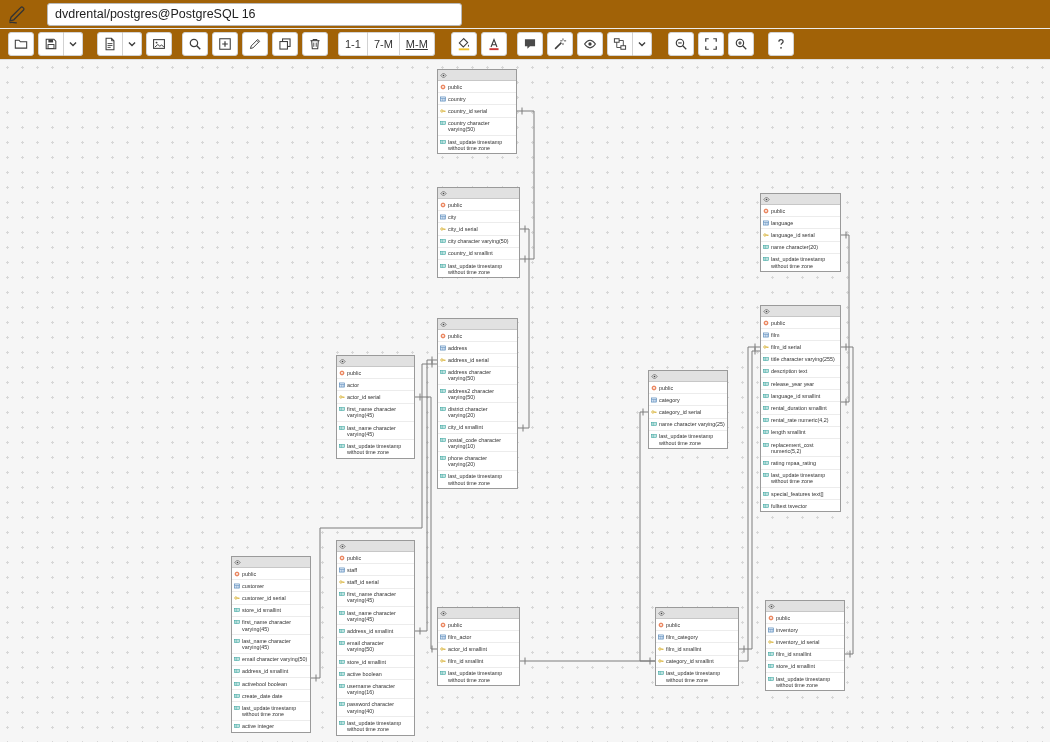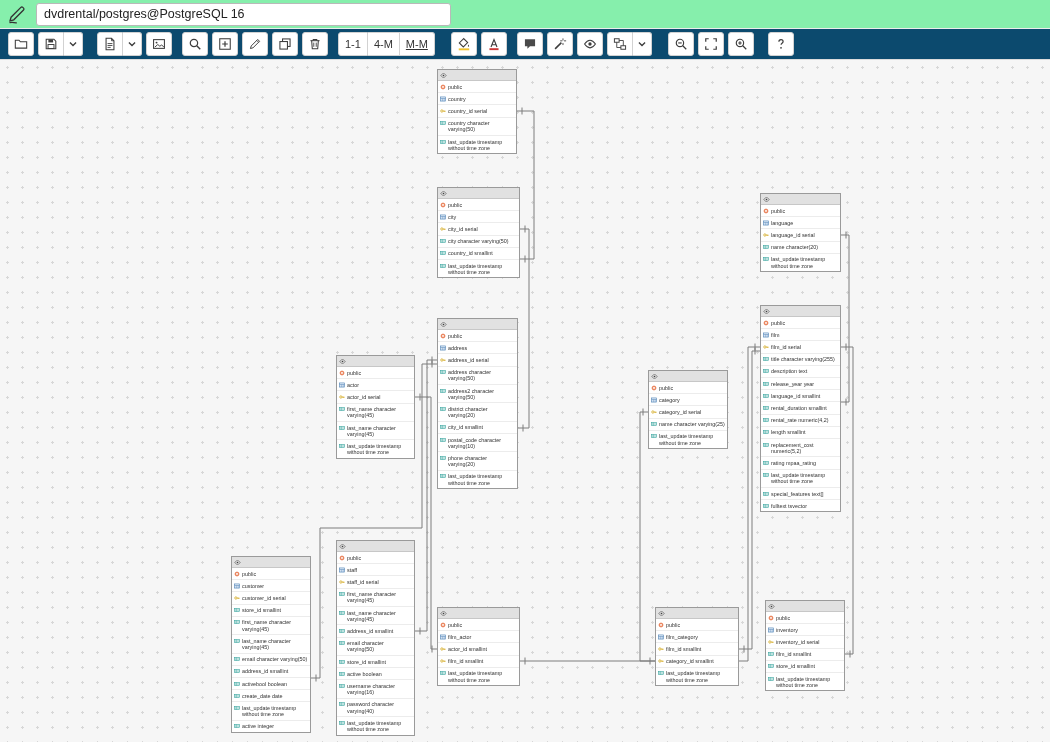--- a/index.html
+++ b/index.html
@@ -1,28 +1,28 @@
 <!DOCTYPE html>
 <html><head>
 <meta charset="utf-8">
 <style>
   * { box-sizing: border-box; margin: 0; padding: 0; }
   html, body { width: 1050px; height: 742px; overflow: hidden; }
   body { font-family: "Liberation Sans", sans-serif; background: #ffffff; }
 
   
-  .titlebar { height: 29px; display: flex; align-items: center; gap: 10px;
-              padding: 0 7px; background: #86efac; border-bottom: 1px solid #ececec; }
+  .titlebar { height: 29px; display: flex; align-items: center; gap: 21px;
+              padding: 0 7px; background: #a16207; border-bottom: 1px solid #ececec; }
   .tool-ic svg { width: 19px; height: 19px; display: block; }
   .conn-input { width: 415px; height: 23px; border: 1px solid #b9b9b9; border-radius: 3px;
                 font-size: 12.5px; padding: 0 7px; color: #222;
                 font-family: "Liberation Sans", sans-serif; background: #fff; }
 
   
-  .toolbar { height: 31px; background: #0c4a6e; border-bottom: 1px solid #dcdcdc;
+  .toolbar { height: 31px; background: #a16207; border-bottom: 1px solid #dcdcdc;
              display: flex; align-items: center; padding: 0 8px; }
   .tb-group { display: flex; margin-right: 4px; }
   .tb-btn { height: 24px; min-width: 26px; background: #fff; border: 1px solid #d2d2d2;
             display: flex; align-items: center; justify-content: center; padding: 0 4px;
             cursor: pointer; font-family: "Liberation Sans", sans-serif; }
   .tb-group .tb-btn + .tb-btn { border-left: none; }
   .tb-btn:first-child { border-radius: 3px 0 0 3px; }
   .tb-btn:last-child { border-radius: 0 3px 3px 0; text-decoration: underline; }
   .tb-btn:only-child { border-radius: 3px; }
   .tb-btn.chev { min-width: 17px; padding: 0 2px; }
@@ -171,21 +171,21 @@
             <path d="M6.6 6.4v4.8M9.4 6.4v4.8" stroke="#3d3d3d" stroke-width="1"></path>
           </svg>
         </span>
       </button>
     </div>
     <div class="tb-group" style="margin-left: 6px;">
       <button class="tb-btn lbl">
         <span>1-1</span>
       </button>
       <button class="tb-btn lbl">
-        <span>4-M</span>
+        <span>7-M</span>
       </button>
       <button class="tb-btn lbl">
         <span>M-M</span>
       </button>
     </div>
     <div class="tb-group" style="margin-left: 12px;">
       <button class="tb-btn">
         <span class="i">
           <svg viewBox="0 0 16 16">
             <path d="M7.6 1.8L2.6 6.8l4.6 4.6 5-5z" fill="none" stroke="#3d3d3d" stroke-width="1.2"></path>

